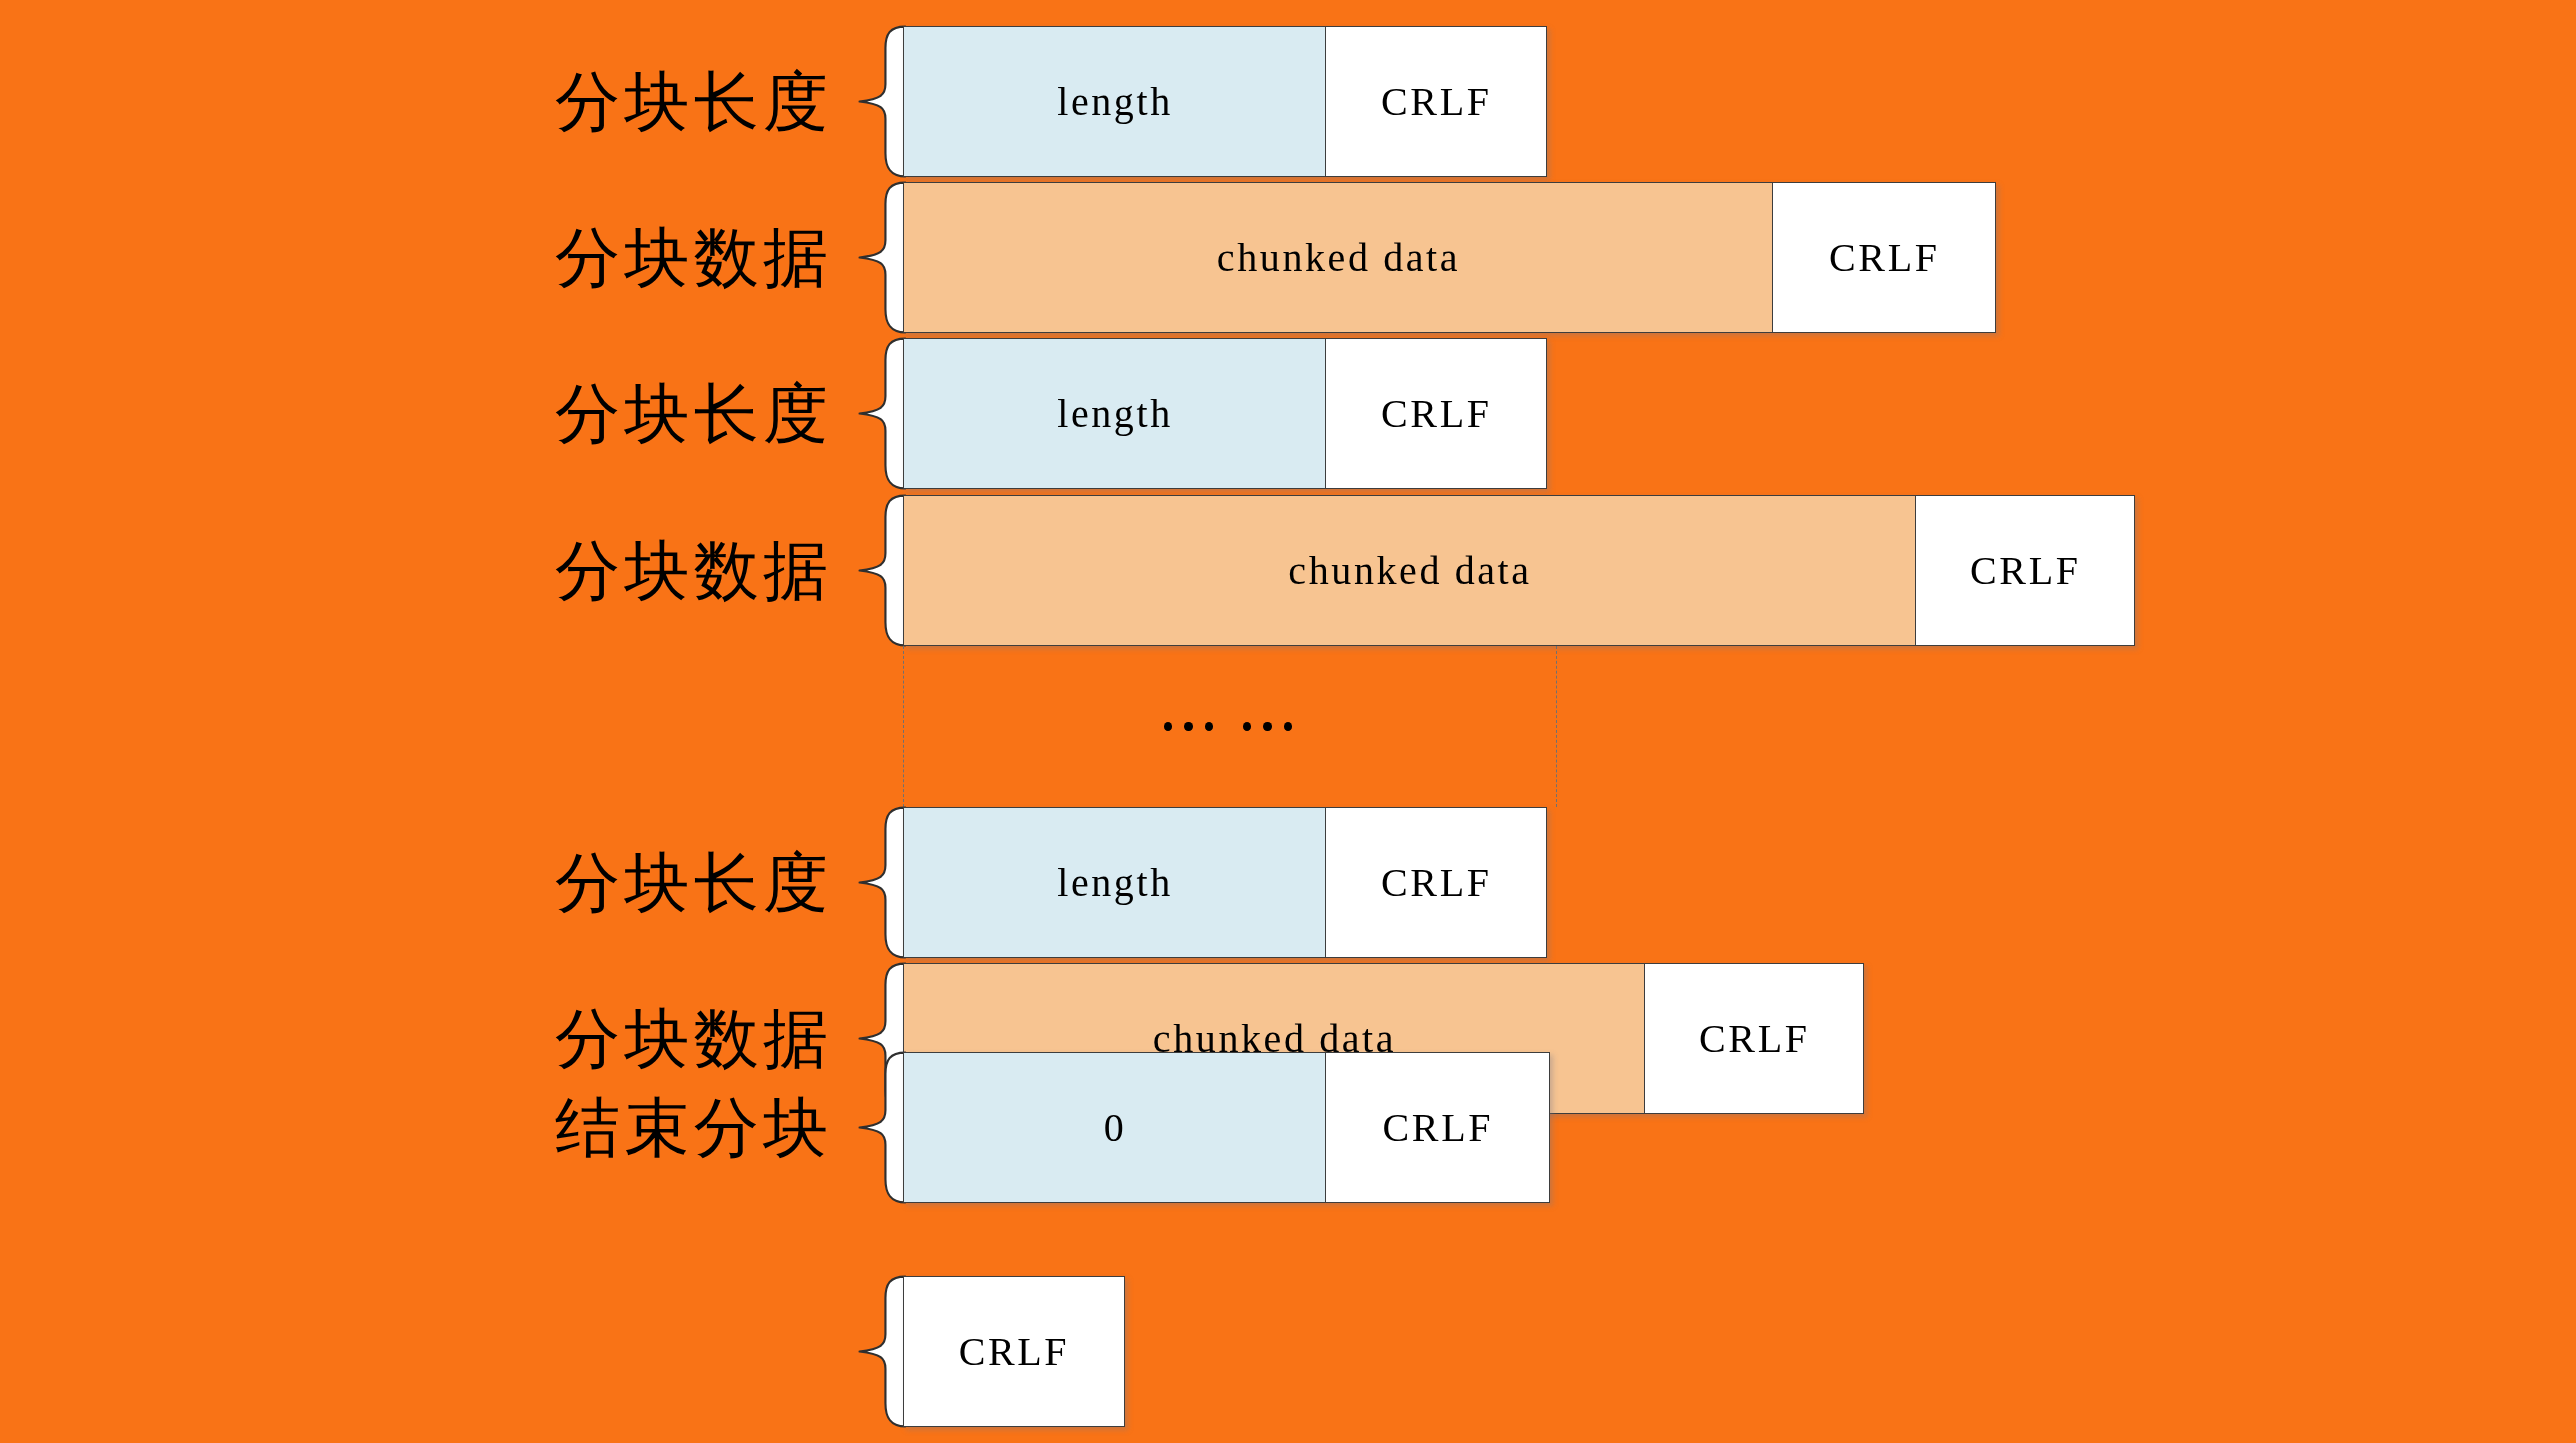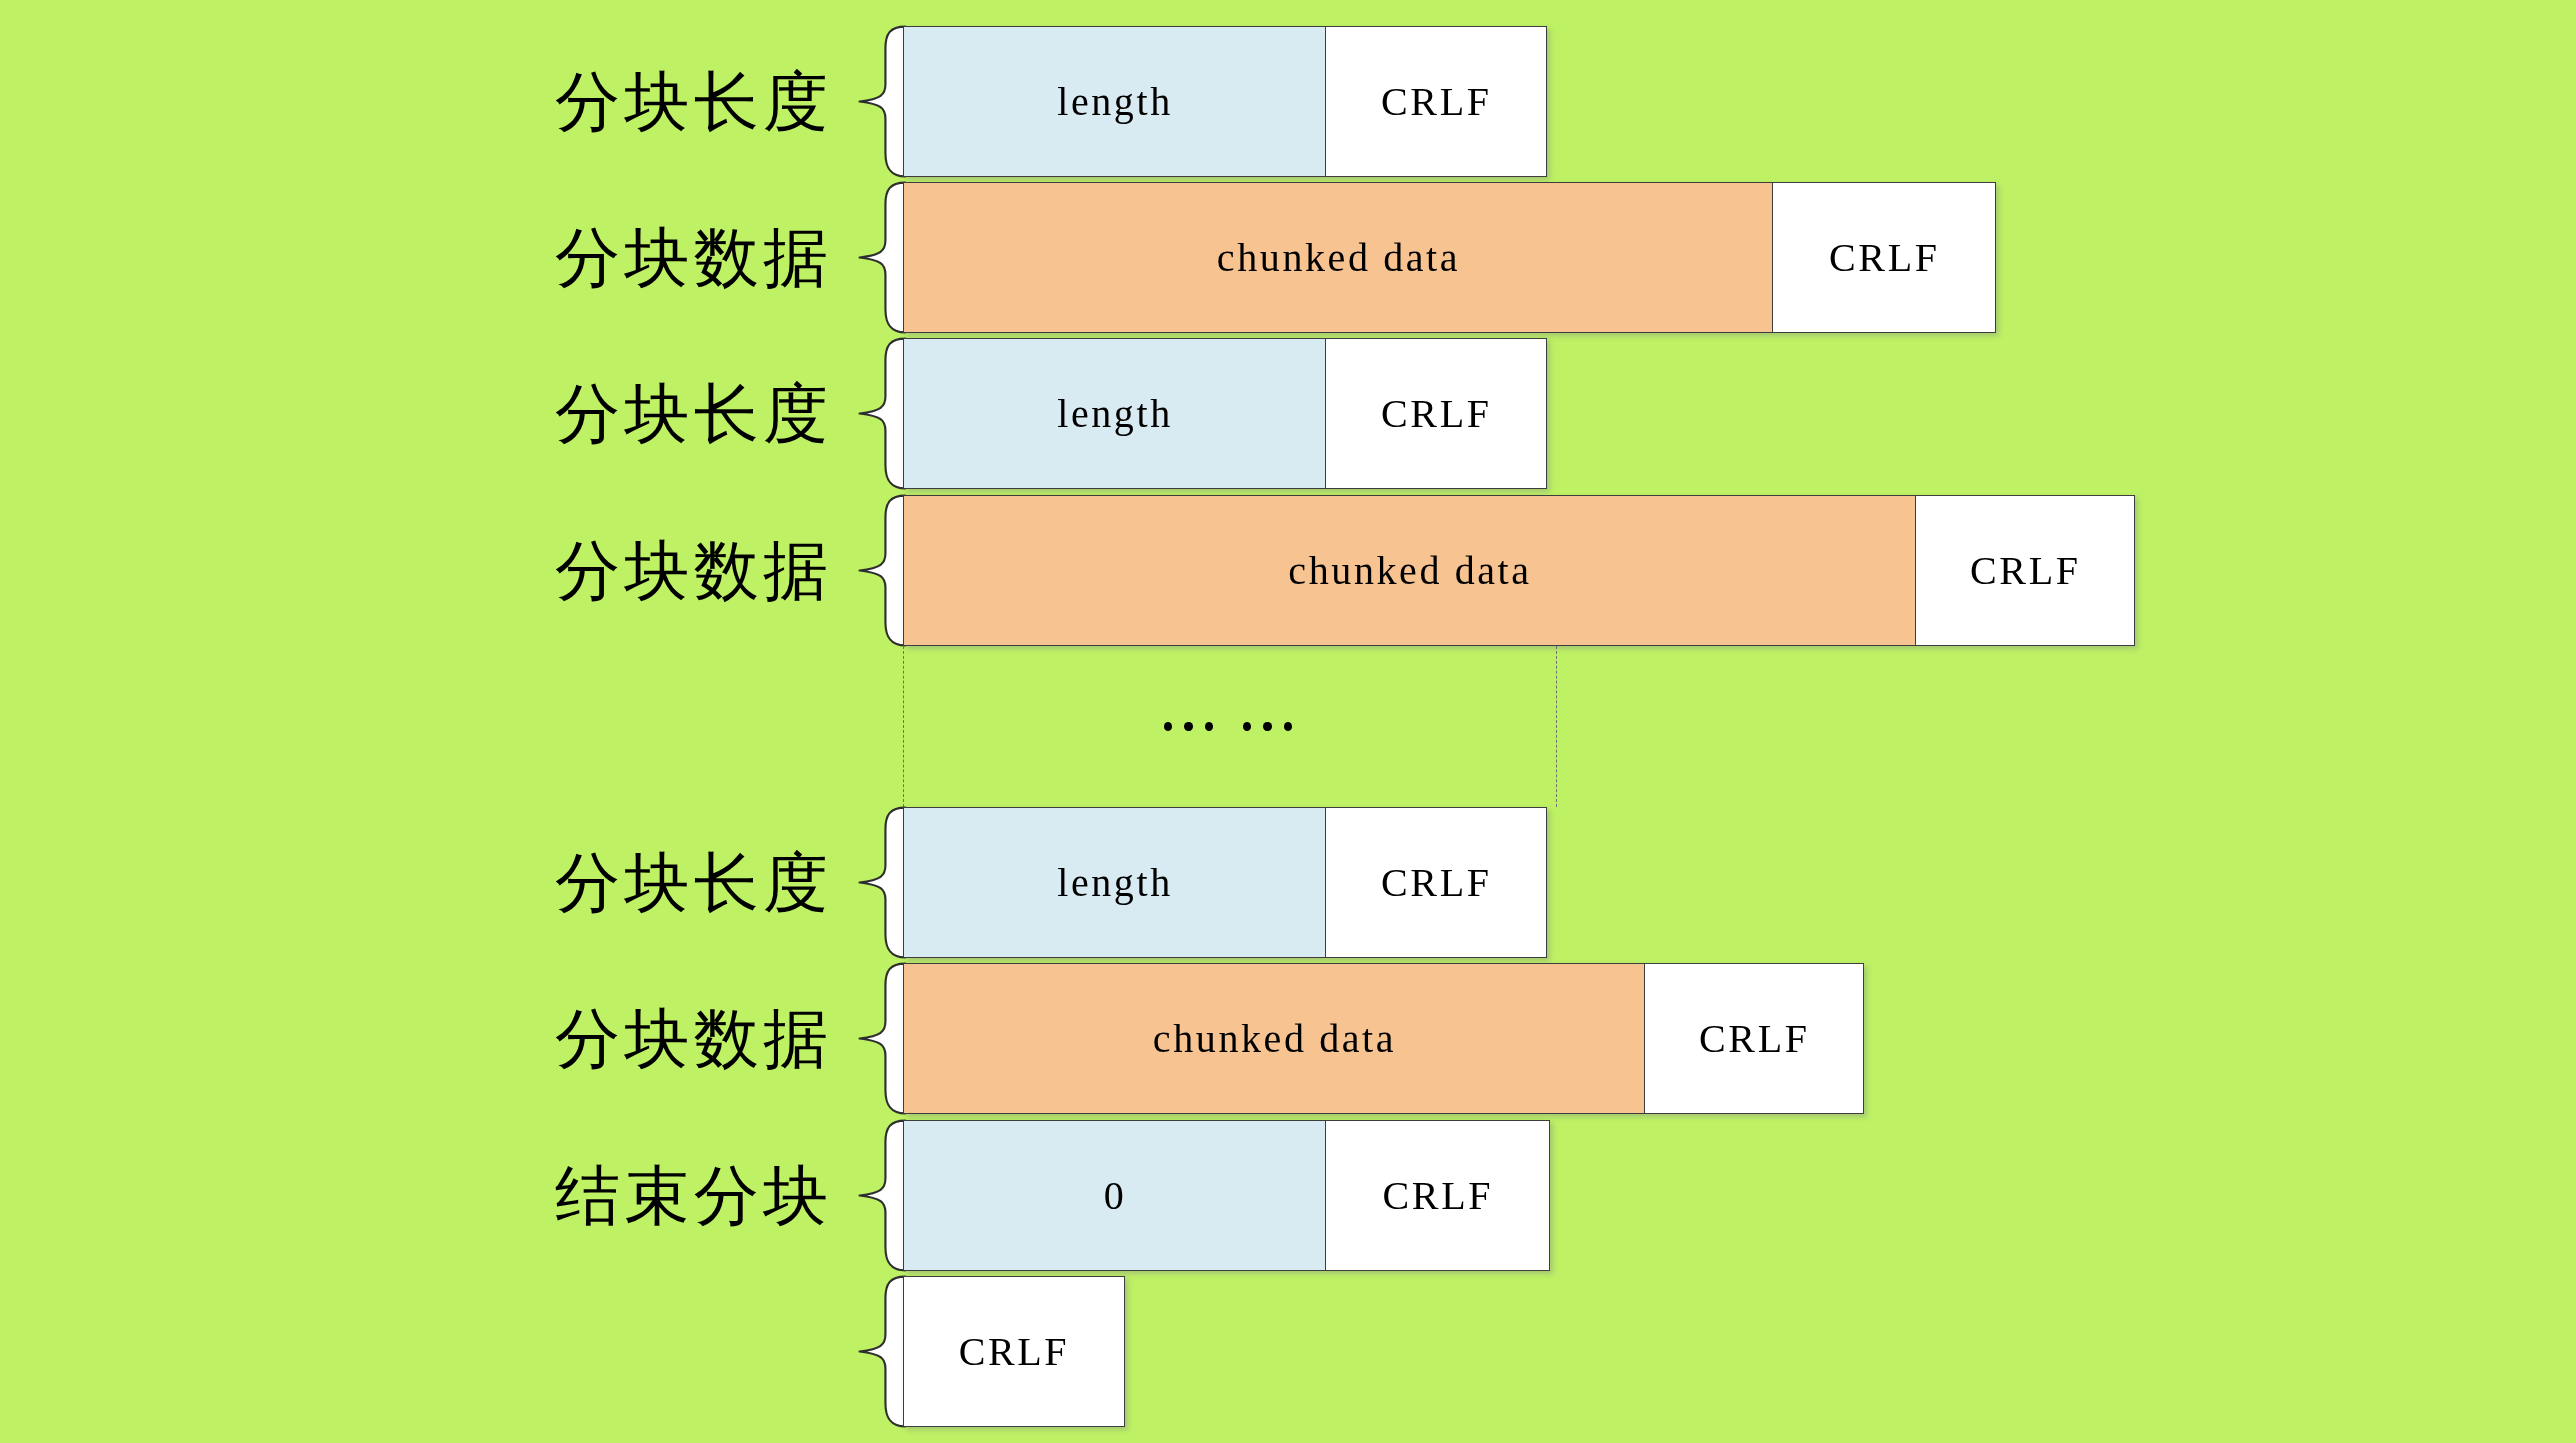--- a/index.html
+++ b/index.html
@@ -42,21 +42,21 @@
   .ellipsis-dots{
     position:absolute;left:1142px;top:0;height:100%;width:172px;
     display:flex;align-items:center;justify-content:center;gap:12px;
   }
   .ellipsis-dots .dot-gap{width:5.2px;}
   .dot{width:8.6px;height:9.4px;border-radius:50%;background:#000;flex:0 0 auto;}
 </style>
 </head>
 <body>
 
-<div id="stage" style="background: #bef264;">
+<div id="stage" style="background: #f97316;">
     <div class="row" style="top: 26px;">
       <div class="row-label">分块长度</div>
       <svg class="brace" viewBox="0 0 58 180" preserveAspectRatio="none">
         <path d="M56,3 C38,3 33,12 33,28 L33,70 C33,82 28,87 3,90 C28,93 33,98 33,110 L33,150 C33,166 38,177 56,177 Z" fill="#ffffff" stroke="#2f2f2f" stroke-width="2.5" stroke-linejoin="round"></path>
       </svg>
       <div class="cells">
         <div class="cell" style="width: 424px; background: rgb(217, 235, 242); border-color: rgb(61, 61, 61);">length</div>
         <div class="cell" style="width: 222px; background: rgb(255, 255, 255); border-color: rgb(61, 61, 61);">CRLF</div>
       </div>
     </div>
@@ -116,21 +116,21 @@
     <div class="row" style="top: 963px;">
       <div class="row-label">分块数据</div>
       <svg class="brace" viewBox="0 0 58 180" preserveAspectRatio="none">
         <path d="M56,3 C38,3 33,12 33,28 L33,70 C33,82 28,87 3,90 C28,93 33,98 33,110 L33,150 C33,166 38,177 56,177 Z" fill="#ffffff" stroke="#2f2f2f" stroke-width="2.5" stroke-linejoin="round"></path>
       </svg>
       <div class="cells">
         <div class="cell" style="width: 743px; background: rgb(247, 196, 145); border-color: rgb(61, 61, 61);">chunked data</div>
         <div class="cell" style="width: 220px; background: rgb(255, 255, 255); border-color: rgb(61, 61, 61);">CRLF</div>
       </div>
     </div>
-    <div class="row" style="top: 1120px;">
+    <div class="row" style="top: 1052px;">
       <div class="row-label">结束分块</div>
       <svg class="brace" viewBox="0 0 58 180" preserveAspectRatio="none">
         <path d="M56,3 C38,3 33,12 33,28 L33,70 C33,82 28,87 3,90 C28,93 33,98 33,110 L33,150 C33,166 38,177 56,177 Z" fill="#ffffff" stroke="#2f2f2f" stroke-width="2.5" stroke-linejoin="round"></path>
       </svg>
       <div class="cells">
         <div class="cell" style="width: 424px; background: rgb(217, 235, 242); border-color: rgb(61, 61, 61);">0</div>
         <div class="cell" style="width: 225px; background: rgb(255, 255, 255); border-color: rgb(61, 61, 61);">CRLF</div>
       </div>
     </div>
     <div class="row" style="top: 1276px;">

